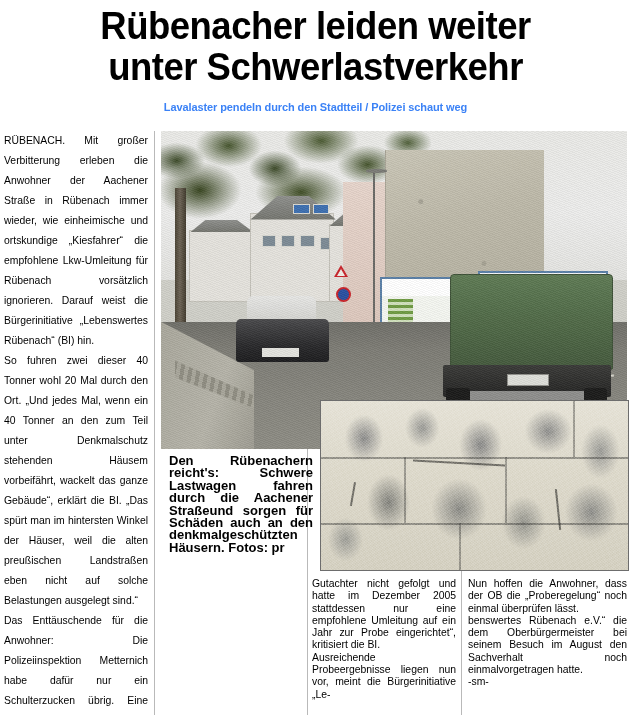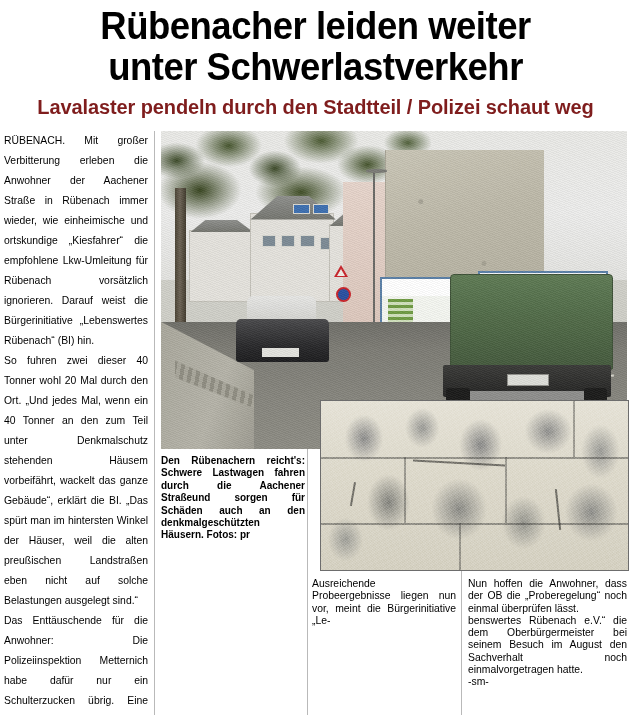--- a/index.html
+++ b/index.html
@@ -29,25 +29,25 @@
     letter-spacing: -0.5px;
     color: #000;
     margin: 0;
     transform: scaleX(0.96);
     transform-origin: center;
   }
   .headline-line2 { }
   .subhead {
     font-family: "Liberation Sans", sans-serif;
     font-weight: bold;
-    font-size: 20px;
+    font-size: 11px;
     line-height: 20px;
     margin-top: 9px;
     letter-spacing: -0.1px;
-    color: #7f1d1d;
+    color: #3b82f6;
   }
 
   
   .content {
     position: absolute;
     top: 131px;
     left: 0;
     width: 631px;
     height: 584px;
   }
@@ -91,24 +91,24 @@
     left: 320px;
     top: 269px;
     width: 307px;
     height: 169px;
     border: 1px solid #6d6d6d;
   }
 
   
   .caption {
     position: absolute;
-    left: 161px;
+    left: 169px;
     top: 324px;
     width: 144px;
-    font-size: 10px;
+    font-size: 13px;
     line-height: 12.4px;
     font-weight: bold;
     text-align: justify;
   }
   .caption .credit { font-weight: bold; }
 
   
   .lower {
     position: absolute;
     width: 144px;
@@ -416,20 +416,21 @@
     <p class="gap">„Was soll man da dann machen“, fragen sich die An-</p>
   </div>
 
   <div class="caption">
     <span>Den Rübenachern reicht's: Schwere Lastwagen fahren durch die Aachener Straßeund sorgen für Schäden auch an den denkmalgeschützten Häusern.</span>
     <span class="credit">Fotos: pr</span>
   </div>
 
 
   <div class="lower" id="lower3">
+    <p>Gutachter nicht gefolgt und hatte im Dezember 2005 stattdessen nur eine empfohlene Umleitung auf ein Jahr zur Probe eingerichtet“, kritisiert die BI.</p>
     <p>Ausreichende Probeergebnisse liegen nun vor, meint die Bürgerinitiative „Le-</p>
   </div>
 
   <div class="lower" id="lower4">
     <p>Nun hoffen die Anwohner, dass der OB die „Proberegelung“ noch einmal überprüfen lässt.</p>
     <p>benswertes Rübenach e.V.“ die dem Oberbürgermeister bei seinem Besuch im August den Sachverhalt noch einmalvorgetragen hatte.</p>
     <span class="endmark">-sm-</span>
   </div>
 
 </div>

